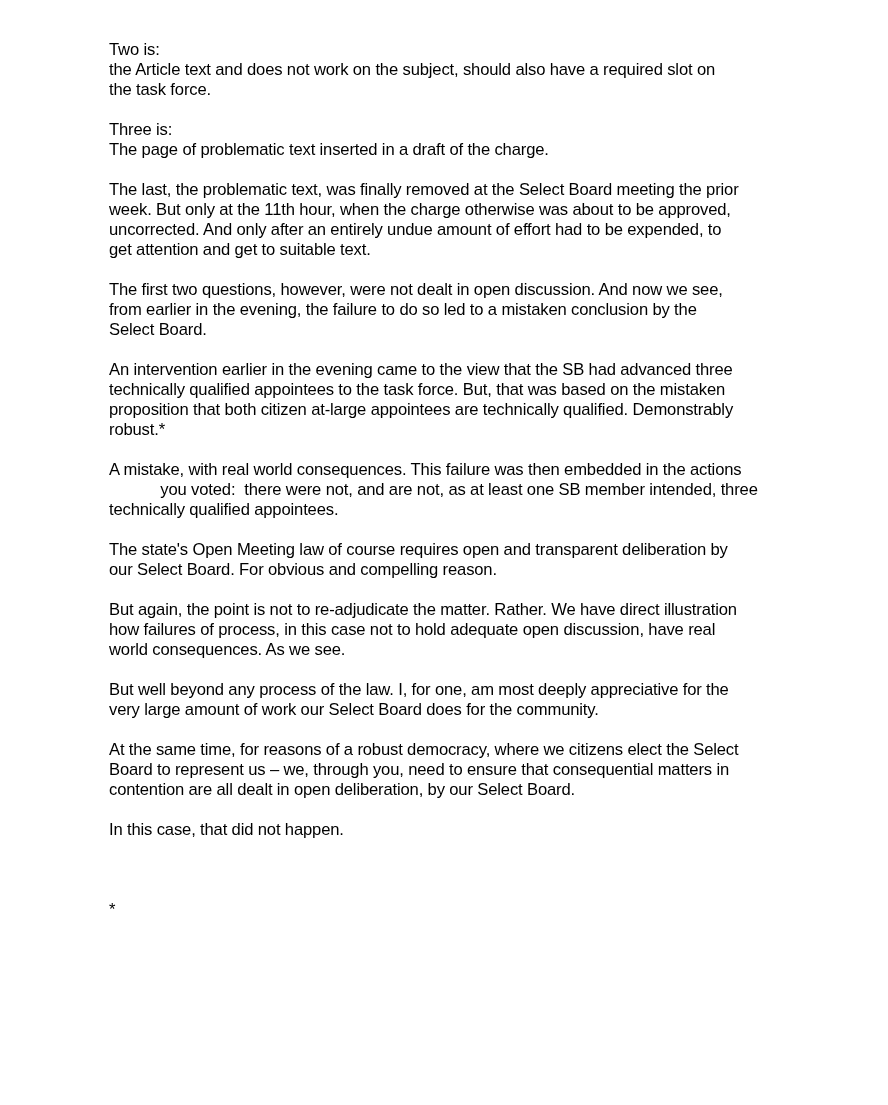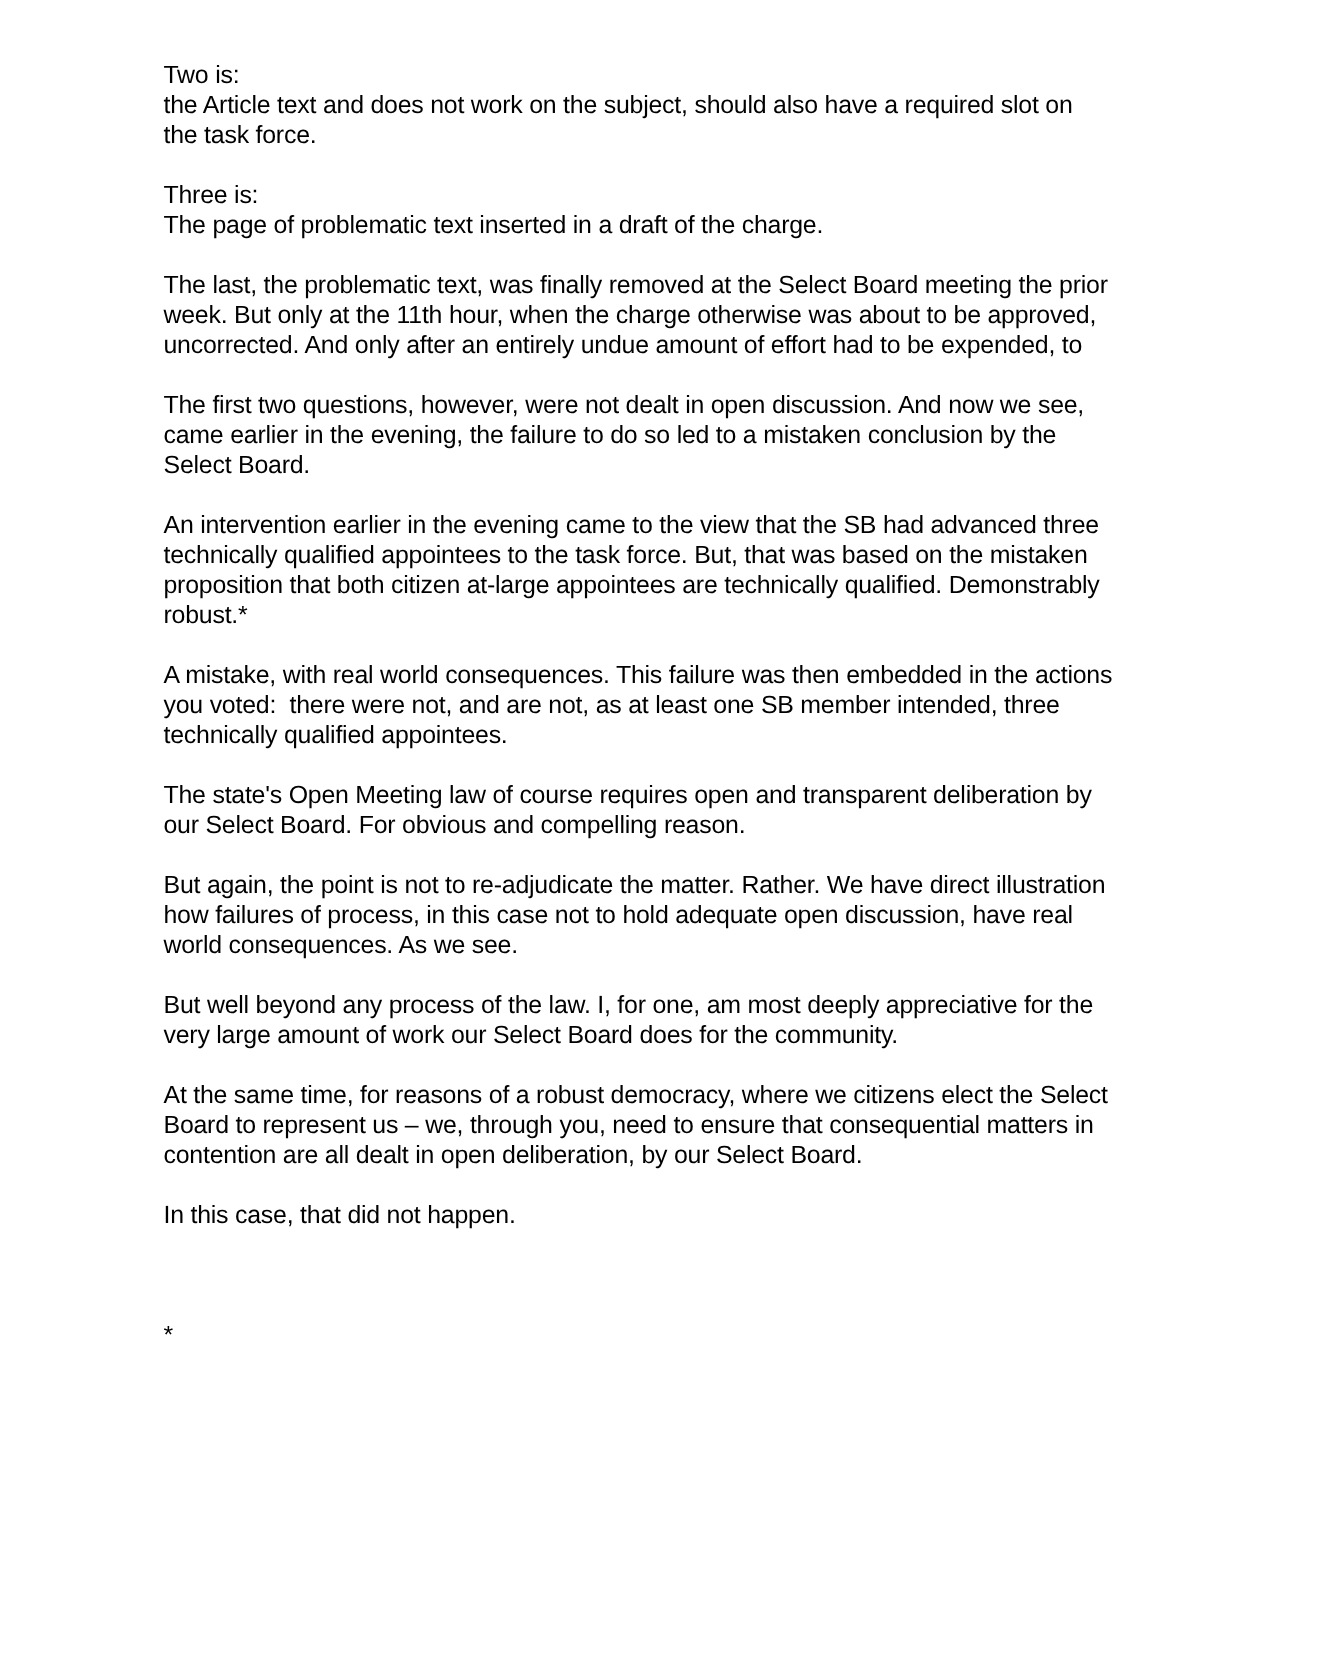--- a/index.html
+++ b/index.html
@@ -48,38 +48,39 @@
 
   <div class="para">
     <span class="line">Three is:</span>
     <span class="line">The page of problematic text inserted in a draft of the charge.</span>
   </div>
 
   <div class="para">
     <span class="line">The last, the problematic text, was finally removed at the Select Board meeting the prior</span>
     <span class="line">week. But only at the 11th hour, when the charge otherwise was about to be approved,</span>
     <span class="line">uncorrected. And only after an entirely undue amount of effort had to be expended, to</span>
+    <span class="line">get attention and get to suitable text.</span>
   </div>
 
   <div class="para">
     <span class="line">The first two questions, however, were not dealt in open discussion. And now we see,</span>
-    <span class="line">came earlier in the evening, the failure to do so led to a mistaken conclusion by the</span>
+    <span class="line">from earlier in the evening, the failure to do so led to a mistaken conclusion by the</span>
     <span class="line">Select Board.</span>
   </div>
 
   <div class="para">
     <span class="line">An intervention earlier in the evening came to the view that the SB had advanced three</span>
     <span class="line">technically qualified appointees to the task force. But, that was based on the mistaken</span>
     <span class="line">proposition that both citizen at-large appointees are technically qualified. Demonstrably</span>
     <span class="line">robust.*</span>
   </div>
 
   <div class="para">
     <span class="line">A mistake, with real world consequences. This failure was then embedded in the actions</span>
-    <span class="line" style="white-space: pre;">you voted:  there were not, and are not, as at least one SB member intended, three</span>
+    <span class="line" style="white-space: pre; text-align: center;">you voted:  there were not, and are not, as at least one SB member intended, three</span>
     <span class="line">technically qualified appointees.</span>
   </div>
 
   <div class="para">
     <span class="line">The state's Open Meeting law of course requires open and transparent deliberation by</span>
     <span class="line">our Select Board. For obvious and compelling reason.</span>
   </div>
 
   <div class="para gap-extra">
     <span class="line">But again, the point is not to re-adjudicate the matter. Rather. We have direct illustration</span>

